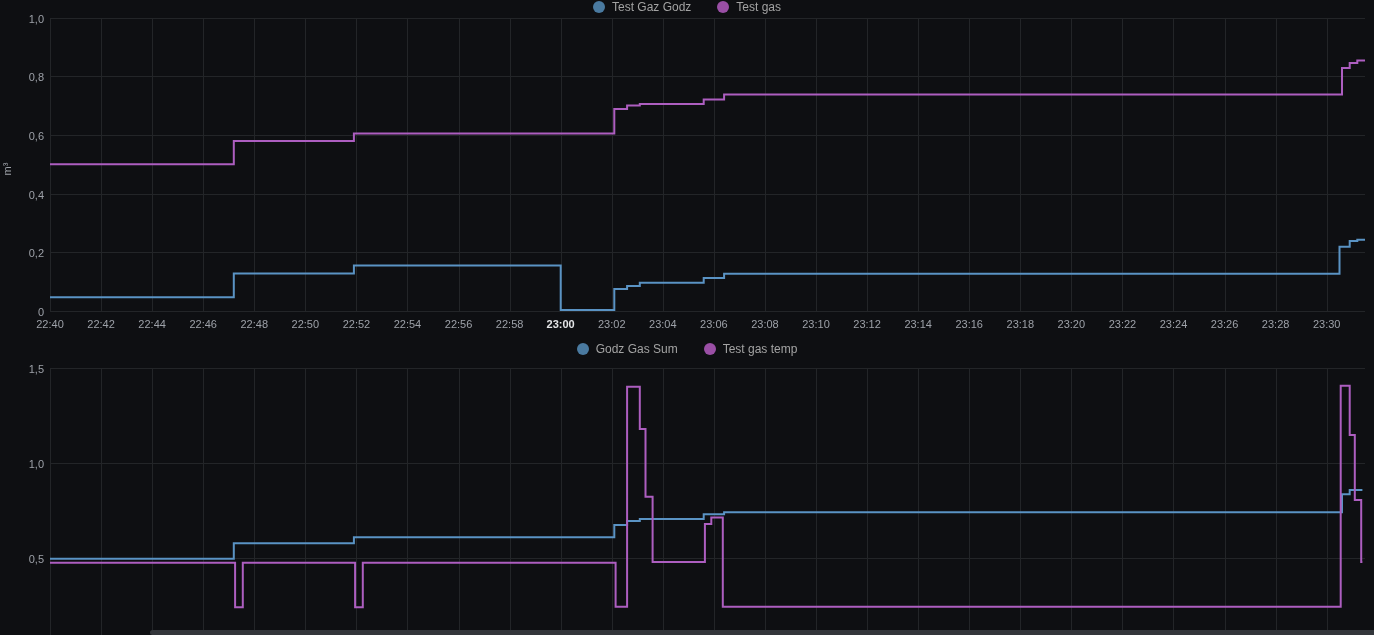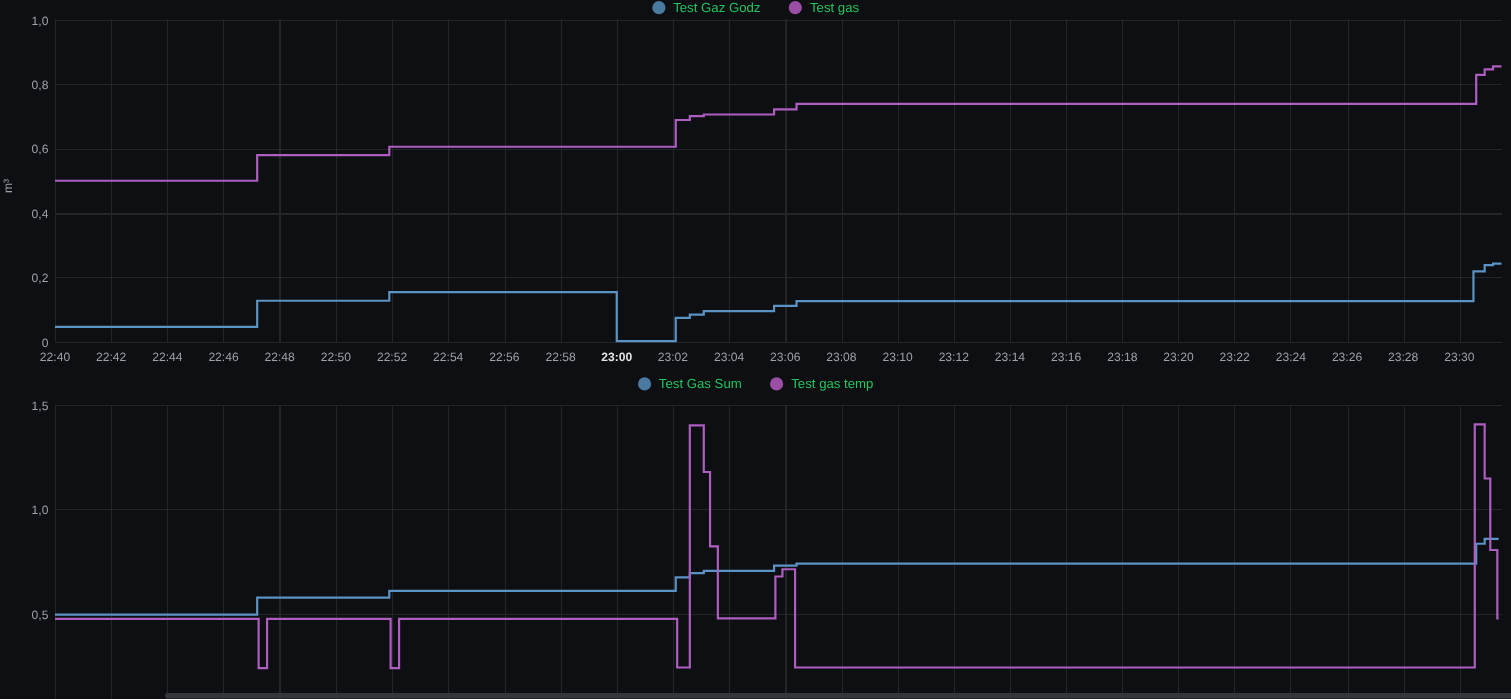--- a/index.html
+++ b/index.html
@@ -12,21 +12,21 @@
   #panel-top{top:0;height:338px;}
   #panel-bottom{top:338px;height:297px;}
   .legend{
     position:absolute;left:0;right:0;display:flex;justify-content:center;
     gap:26px;align-items:center;height:14px;z-index:5;
   }
   #panel-top .legend{top:0;}
   #panel-bottom .legend{top:4px;}
   .legend-item{display:flex;align-items:center;gap:7px;cursor:pointer;}
   .legend-dot{width:12px;height:12px;border-radius:50%;display:inline-block;}
-  .legend-label{font-size:12px;color:#22c55e;line-height:14px;}
+  .legend-label{font-size:12px;color:#a3a3a3;line-height:14px;}
   svg{position:absolute;left:0;top:0;display:block;}
   .tick-label{fill:#9da1a8;font-size:11px;font-family:"Liberation Sans",sans-serif;}
   .tick-label.bold{fill:#e3e4e6;font-weight:bold;}
   .axis-unit{fill:#9da1a8;font-size:11px;font-family:"Liberation Sans",sans-serif;}
   .gridline{stroke:#232528;stroke-width:1;shape-rendering:crispEdges;}
   .series-line{fill:none;stroke-width:2;stroke-linejoin:miter;}
   #bottom-scrollbar{
     position:absolute;bottom:0;left:150px;right:0;height:5px;
     background:#33363b;border-radius:3px 0 0 3px;z-index:9;
   }
@@ -113,21 +113,21 @@
       <text x="11" y="169" text-anchor="middle" class="axis-unit" transform="rotate(-90 11 169)">m³</text>
       <path d="M50.0,297.2H233.8V273.4H353.9V265.5H560.7V310.1H614.3V289.0H627.1V286.1H639.8V282.8H703.7V278.1H724.1V273.7H1339.5V246.7H1349.7V241.1H1357.3V239.7H1365.0" class="series-line" stroke="#5a93c4"></path>
       <path d="M50.0,164.3H233.8V141.1H353.9V133.4H614.3V109.1H627.1V105.6H639.8V104.1H703.7V99.4H724.1V94.4H1342.0V68.0H1349.7V63.0H1357.3V60.4H1365.0" class="series-line" stroke="#ad5ec0"></path>
     </svg>
 </div>
 
 <div class="chart-panel" id="panel-bottom">
   <div class="legend">
       <span class="legend-item">
         <span class="legend-dot" style="background: rgb(74, 122, 160);"></span>
-        <span class="legend-label">Test Gas Sum</span>
+        <span class="legend-label">Godz Gas Sum</span>
       </span>
       <span class="legend-item">
         <span class="legend-dot" style="background: rgb(154, 79, 165);"></span>
         <span class="legend-label">Test gas temp</span>
       </span>
     </div>
   <svg id="svg-bottom" width="1374" height="297">
       <line x1="50.5" y1="30.3" x2="50.5" y2="297" class="gridline"></line>
       <line x1="101.5" y1="30.3" x2="101.5" y2="297" class="gridline"></line>
       <line x1="152.5" y1="30.3" x2="152.5" y2="297" class="gridline"></line>

